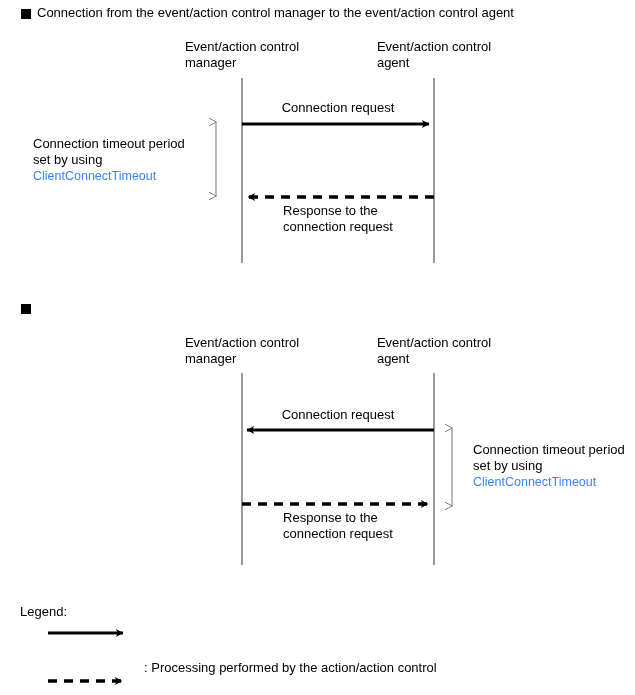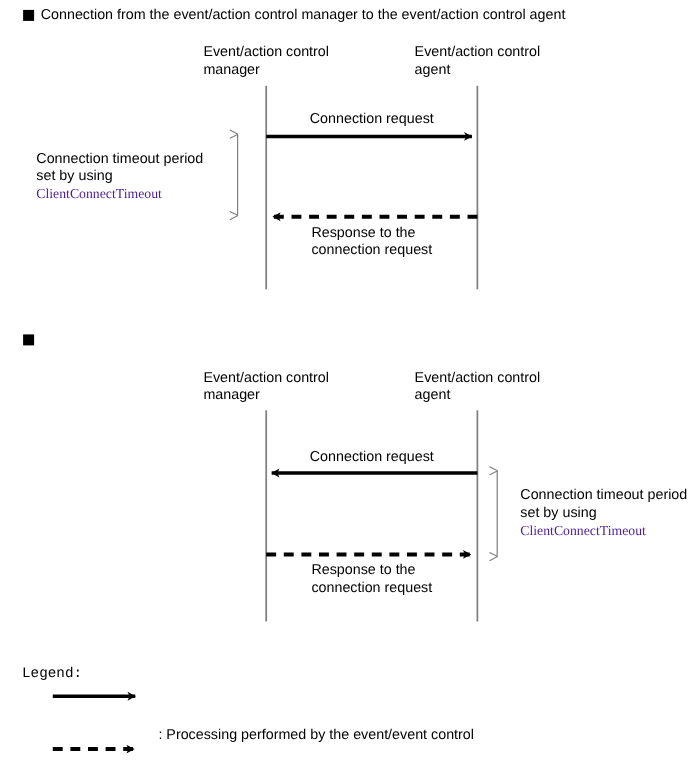--- a/index.html
+++ b/index.html
@@ -42,23 +42,23 @@
   .bullet {
     position: absolute;
     width: 10px;
     height: 10px;
     background: #000;
   }
   .center {
     transform: translateX(-50%);
   }
   .mono {
-    font-family: Liberation Serif, serif;
+    font-family: Liberation Sans, sans-serif;
     font-size: 12.5px;
-    color: #4c1d95;
+    color: #3b82f6;
     letter-spacing: 0px;
   }
   .lbl-line { display: block; }
   .legend-title { font-size: 13px; }
   .legend-text {
     font-size: 13px;
     line-height: 17px;
     white-space: pre;
   }
 </style>
@@ -109,24 +109,24 @@
     <span class="lbl-line">Response to the</span>
     <span class="lbl-line">connection request</span>
   </div>
 
   <div class="txt" style="left:461px; top:442px;">
     <span class="lbl-line">Connection timeout period</span>
     <span class="lbl-line">set by using</span>
     <span class="lbl-line mono">ClientConnectTimeout</span>
   </div>
 
-  <div class="txt legend-title" style="left:8px; top:604px;font-family:Liberation Mono, monospace;">Legend:</div>
+  <div class="txt legend-title" style="left:8px; top:604px;">Legend:</div>
 
   <div class="txt legend-text" style="left:132px; top:625px;">
-    <span class="lbl-line">: Processing performed by the event/event control</span>
+    <span class="lbl-line">: Processing performed by the action/action control</span>
     
   </div>
 
   <div class="txt legend-text" style="left:132px; top:672px;">
     
   </div>
 
   <svg class="layer" viewBox="0 0 635 695" xmlns="http://www.w3.org/2000/svg">
     <defs>
       <marker id="ah-solid" viewBox="0 0 12 12" refX="10.5" refY="6" markerWidth="9" markerHeight="9" orient="auto-start-reverse" markerUnits="userSpaceOnUse">

